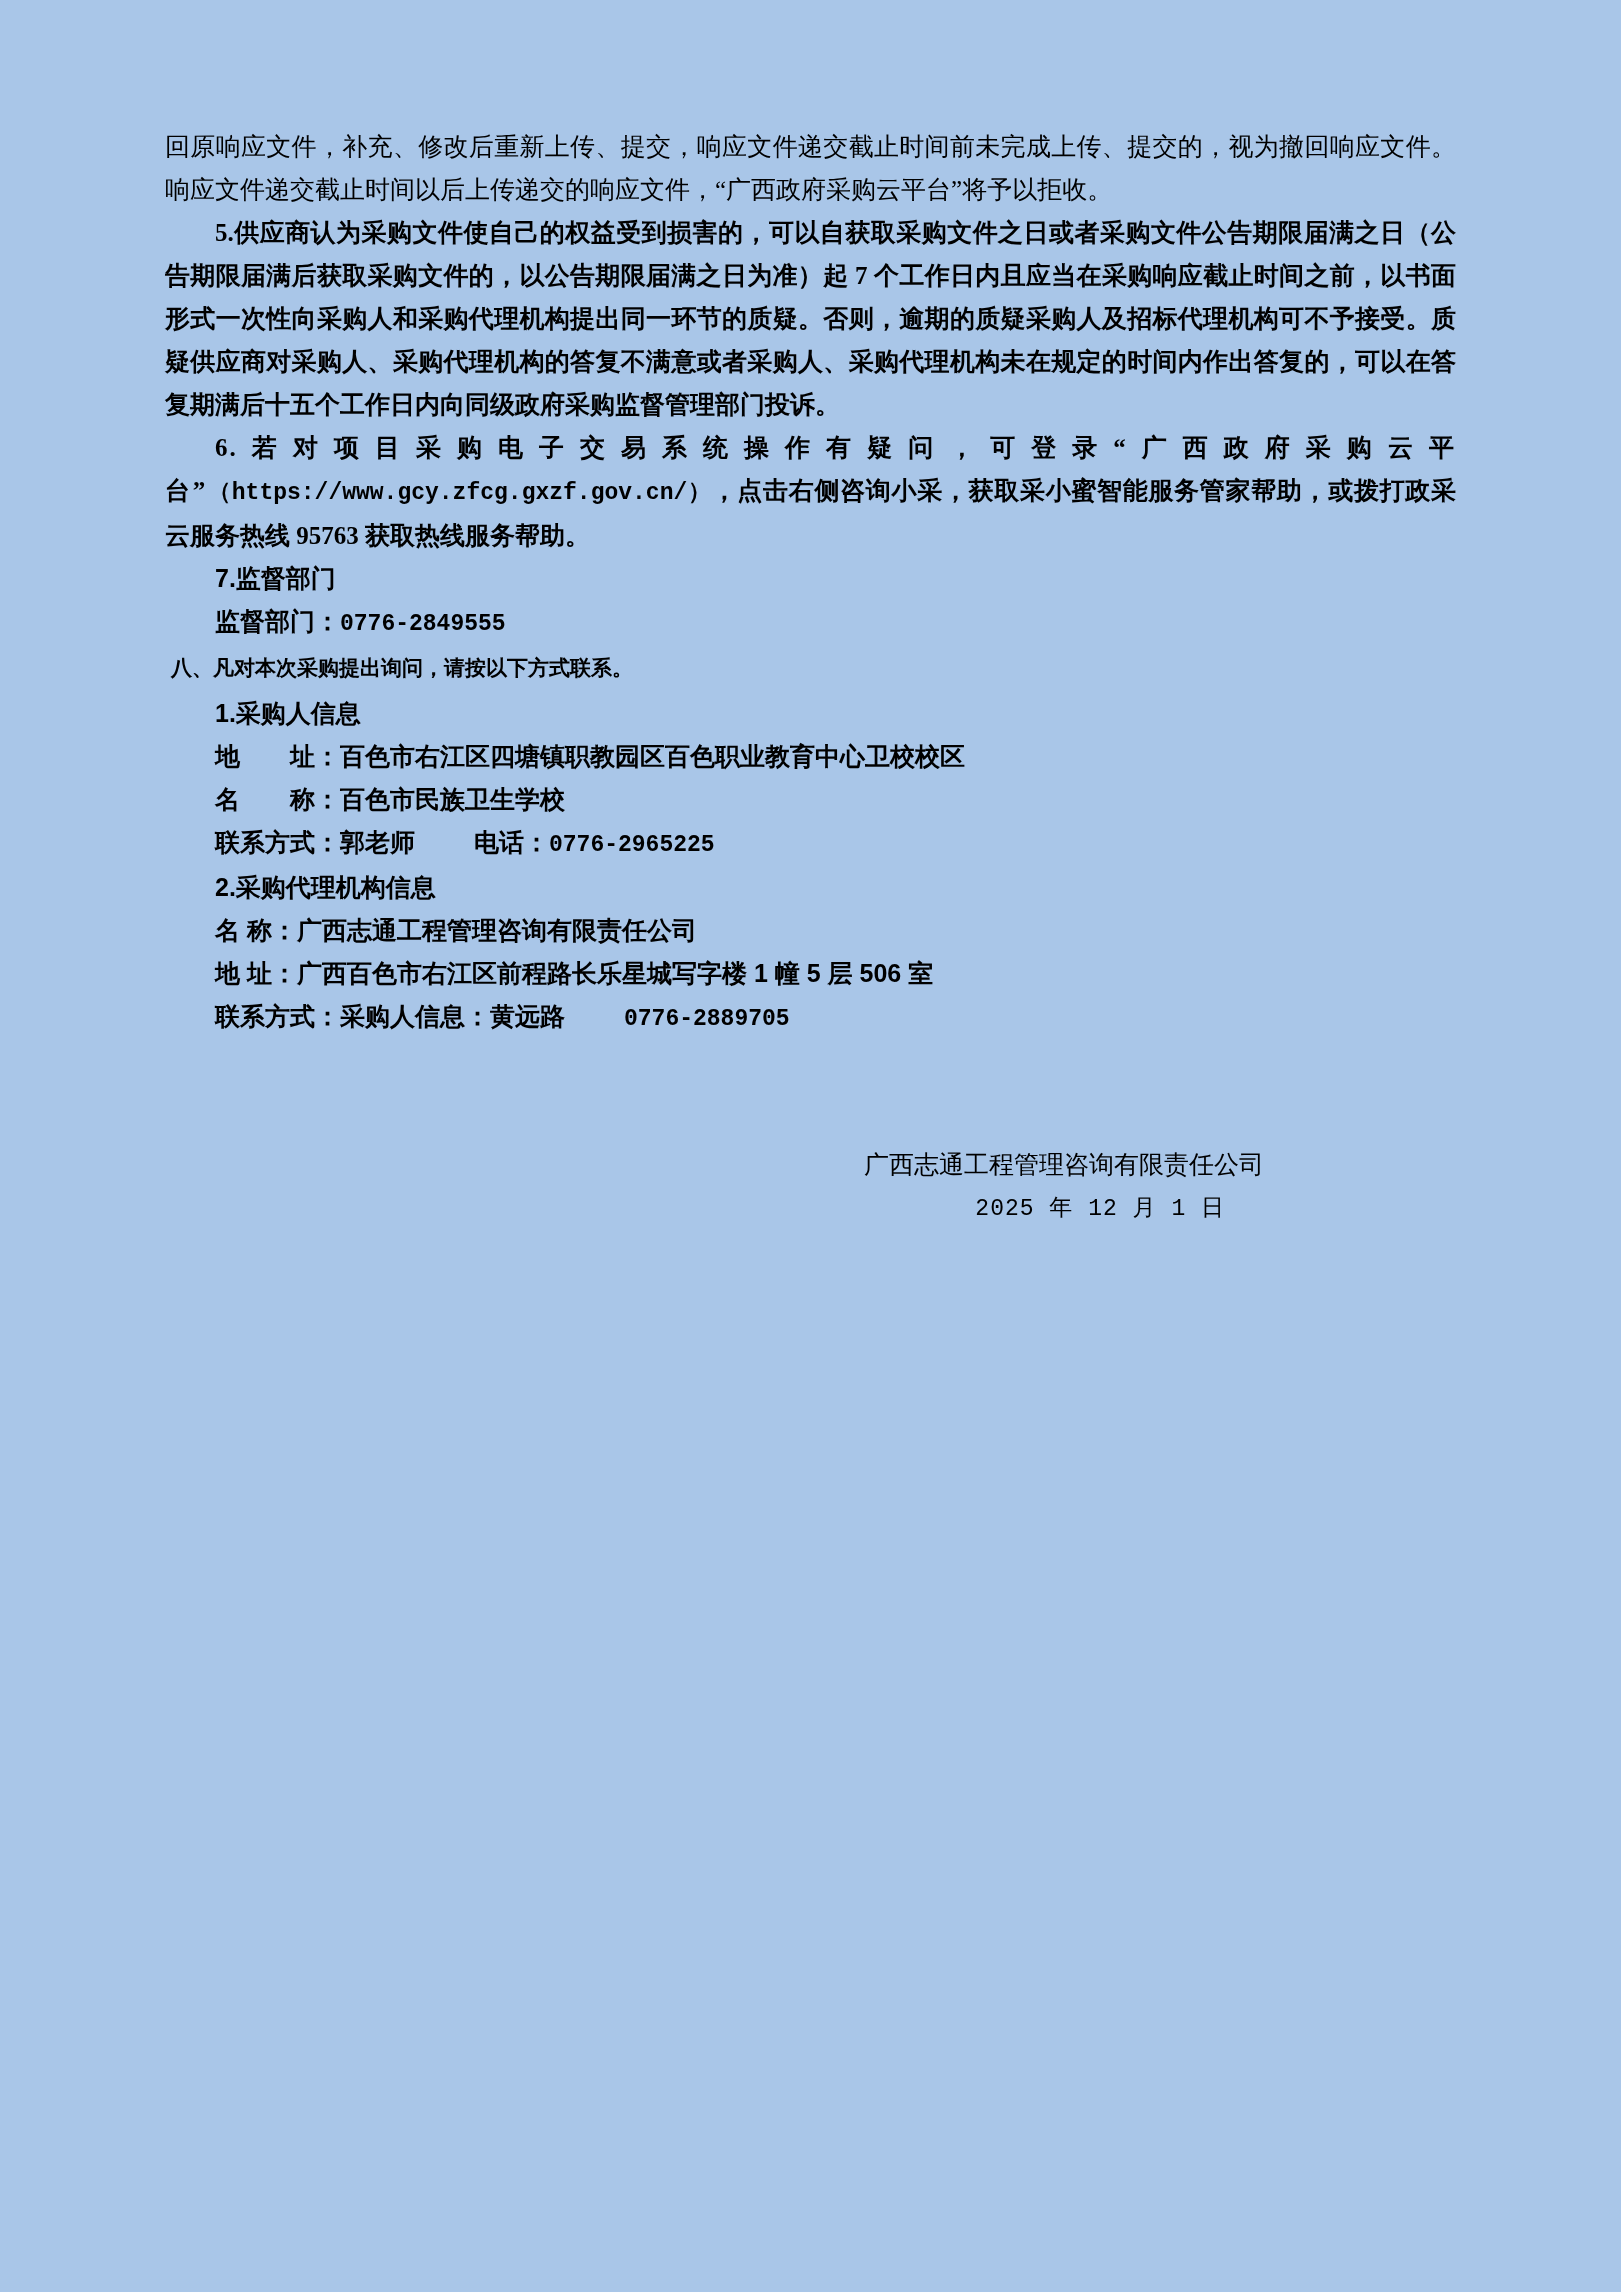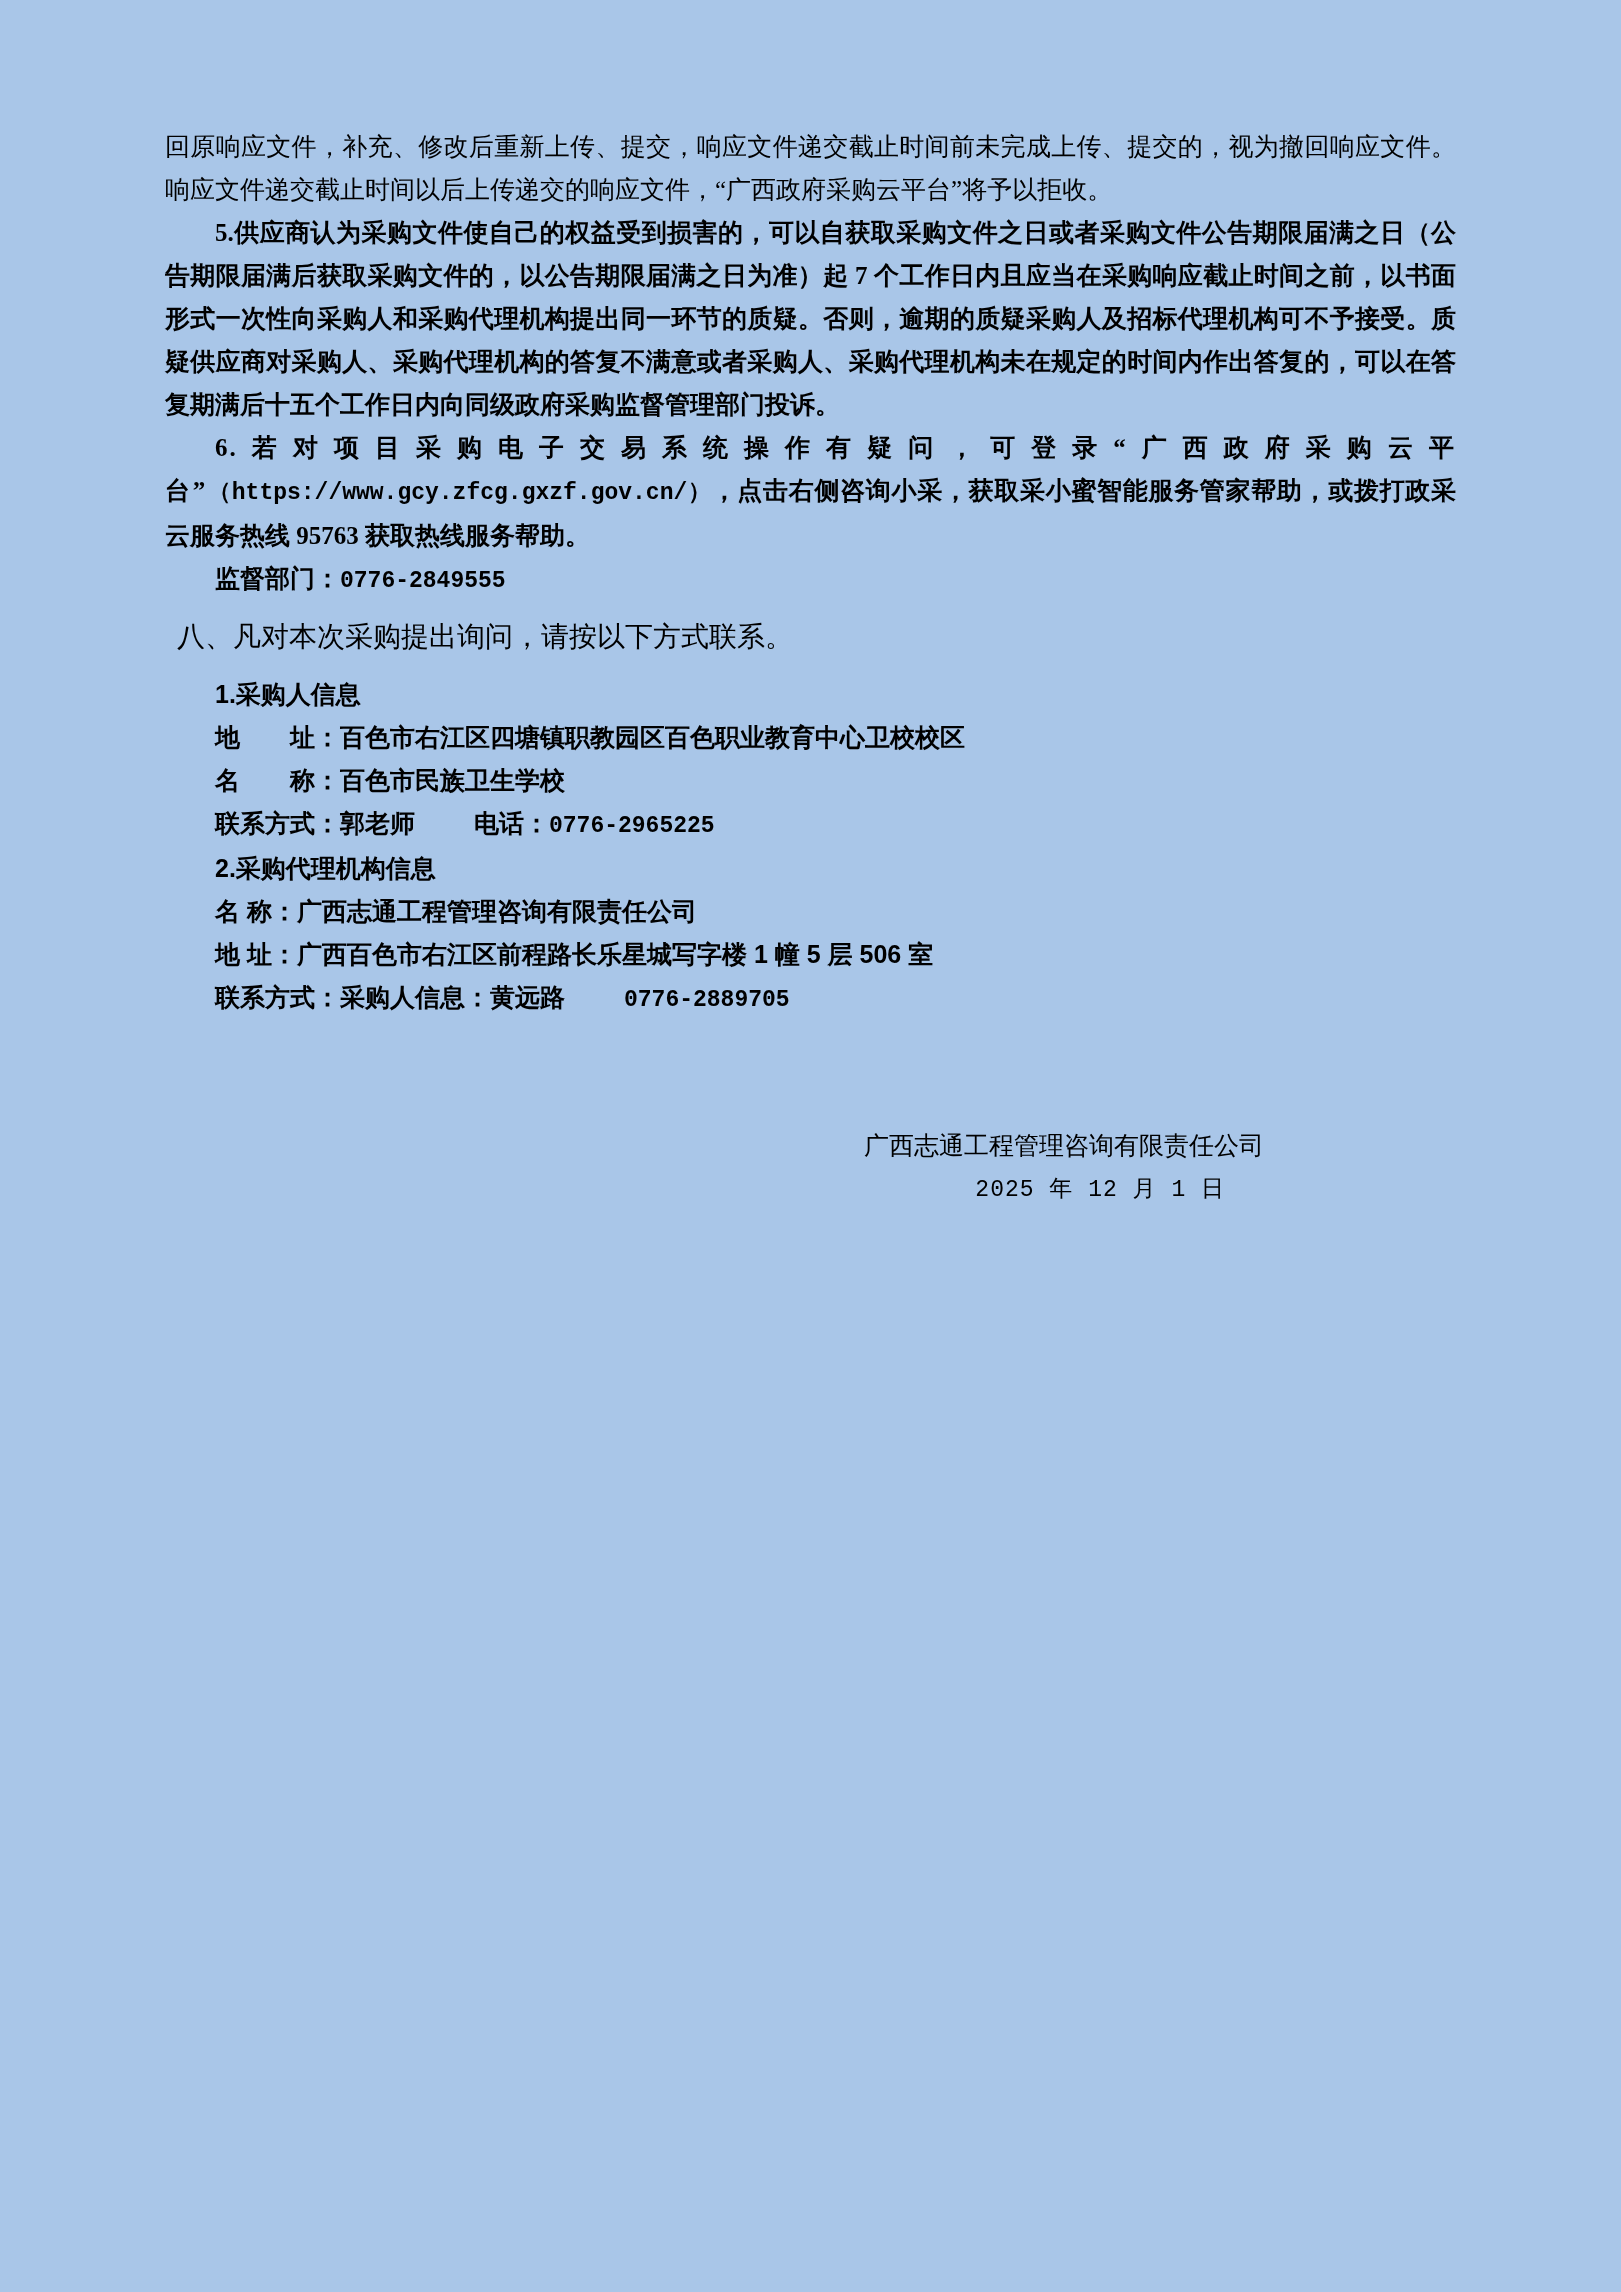--- a/index.html
+++ b/index.html
@@ -35,23 +35,23 @@
   .indent {
     text-indent: 2em;
     font-weight: bold;
   }
   .mono {
     font-family: "Liberation Mono", monospace;
     font-size: 23px;
     letter-spacing: 0px;
   }
   .heading {
-    margin: 12px;
-    font-weight: normal;
-    font-size: 28px;
+    margin: 6px;
+    font-weight: bold;
+    font-size: 21px;
     line-height: 1.72;
     text-indent: 0;
   }
   .sans {
     font-family: "Liberation Sans", sans-serif;
   }
   .spread {
     letter-spacing: 2.1px;
   }
   .signature {
@@ -74,20 +74,21 @@
 
 <div class="page">
   <div class="doc-body">
 
     <p class="p">回原响应文件，补充、修改后重新上传、提交，响应文件递交截止时间前未完成上传、提交的，视为撤回响应文件。响应文件递交截止时间以后上传递交的响应文件，“广西政府采购云平台”将予以拒收。</p>
 
     <p class="p indent">5.供应商认为采购文件使自己的权益受到损害的，可以自获取采购文件之日或者采购文件公告期限届满之日（公告期限届满后获取采购文件的，以公告期限届满之日为准）起 7 个工作日内且应当在采购响应截止时间之前，以书面形式一次性向采购人和采购代理机构提出同一环节的质疑。否则，逾期的质疑采购人及招标代理机构可不予接受。质疑供应商对采购人、采购代理机构的答复不满意或者采购人、采购代理机构未在规定的时间内作出答复的，可以在答复期满后十五个工作日内向同级政府采购监督管理部门投诉。</p>
 
     <p class="p indent"><span class="spread">6.若对项目采购电子交易系统操作有疑问，可登录“广西政府采购云平台”</span><span class="mono">（https://www.gcy.zfcg.gxzf.gov.cn/）</span><span>，点击右侧咨询小采，获取采小蜜智能服务管家帮助，或拨打政采云服务热线 95763 获取热线服务帮助。</span></p>
 
+    <p class="p indent sans">7.监督部门</p>
 
 
     <p class="p indent sans"><span>监督部门：</span><span class="mono">0776-2849555</span></p>
 
     <p class="heading sans">八、凡对本次采购提出询问，请按以下方式联系。</p>
 
     <p class="p indent sans">1.采购人信息</p>
 
     <p class="p indent sans"><span>地　　址：</span><span>百色市右江区四塘镇职教园区百色职业教育中心卫校校区</span></p>
 

